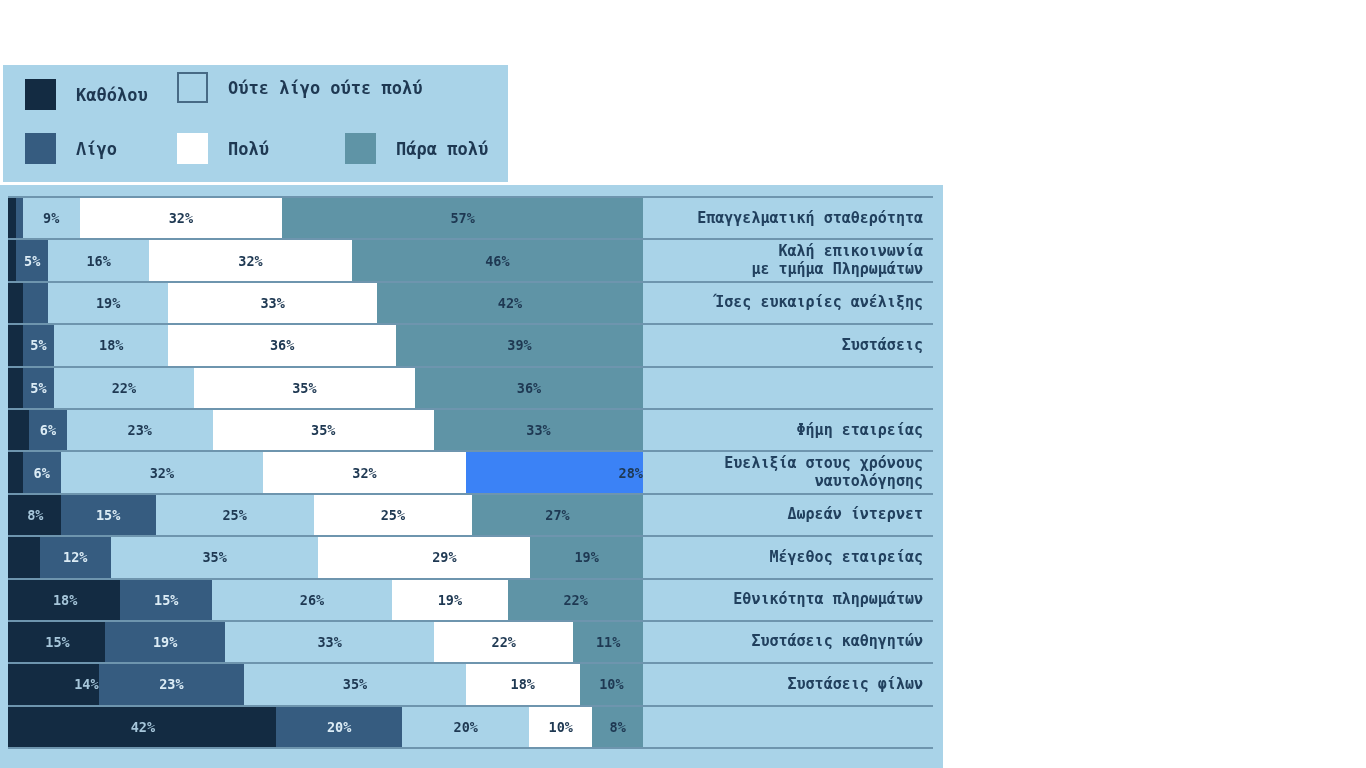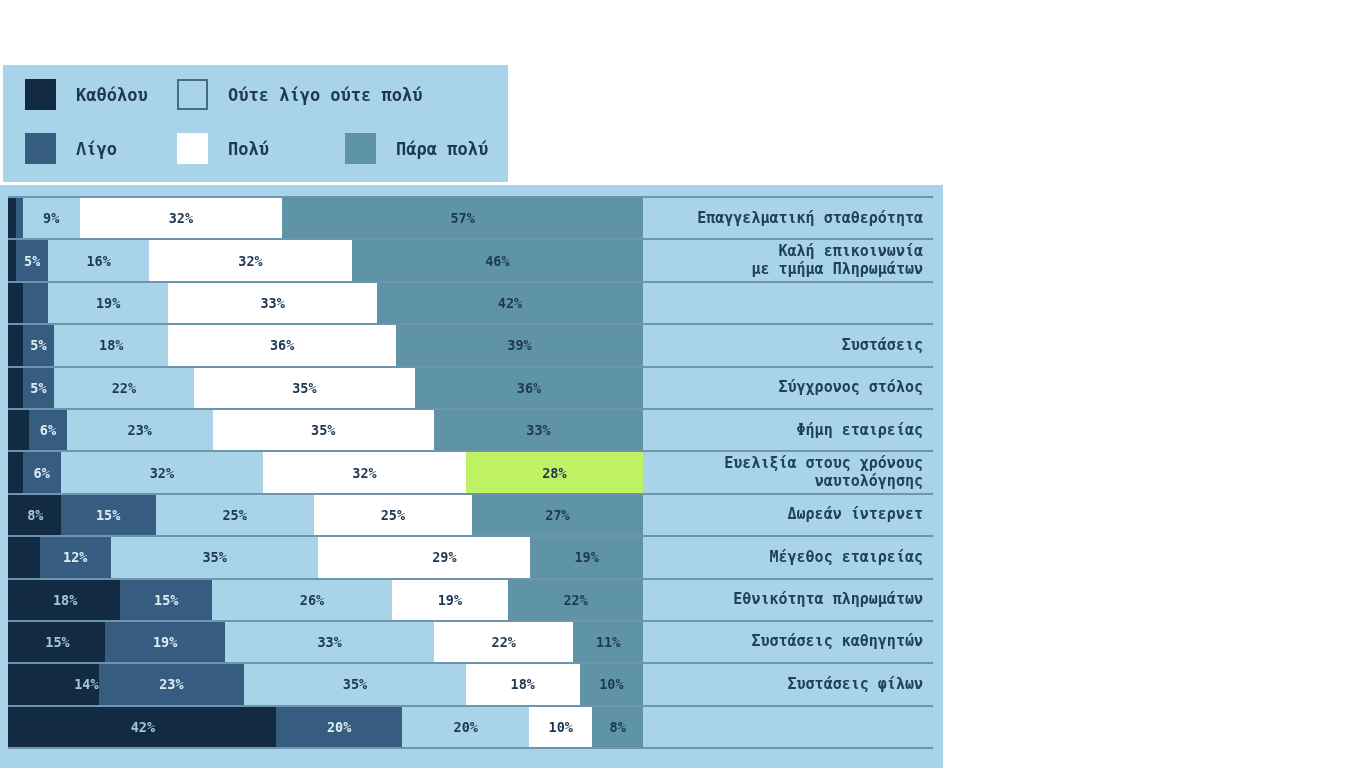--- a/index.html
+++ b/index.html
@@ -13,21 +13,21 @@
     position:absolute; left:3px; top:65px; width:505px; height:117px;
     background:#a9d3e8;
   }
   .legend-item { position:absolute; display:flex; align-items:center; }
   .swatch { width:31px; height:31px; flex:0 0 31px; box-sizing:border-box; }
   .legend-label {
     margin-left:20px; font-size:17px; font-weight:700; color:#1e3852;
     white-space:nowrap;
   }
   .li-0 { left:22px;  top:14px; }
-  .li-1 { left:174px; top:14px; }
+  .li-1 { left:174px; top:7px; }
   .li-2 { left:22px;  top:68px; }
   .li-3 { left:174px; top:68px; }
   .li-4 { left:342px; top:68px; }
 
   
   .chart-panel {
     position:absolute; left:0; top:185px; width:943px; height:583px;
     background:#a9d3e8;
   }
   .chart-rows {
@@ -118,20 +118,21 @@
           <div class="seg" style="width: 19%; background: rgb(169, 211, 232);">
             <span class="pct" style="color: rgb(30, 56, 82);">19%</span>
           </div>
           <div class="seg" style="width: 33%; background: rgb(255, 255, 255);">
             <span class="pct" style="color: rgb(30, 56, 82);">33%</span>
           </div>
           <div class="seg" style="width: 42%; background: rgb(95, 148, 166);">
             <span class="pct" style="color: rgb(30, 56, 82);">42%</span>
           </div>
         </div>
+        <div class="row-label">Ίσες ευκαιρίες ανέλιξης</div>
       </div>
       <div class="row">
         <div class="bars">
           <div class="seg" style="width: 2%; background: rgb(19, 43, 66);"></div>
           <div class="seg" style="width: 5%; background: rgb(54, 92, 128);">
             <span class="pct" style="color: rgb(220, 236, 245);">5%</span>
           </div>
           <div class="seg" style="width: 18%; background: rgb(169, 211, 232);">
             <span class="pct" style="color: rgb(30, 56, 82);">18%</span>
           </div>
@@ -153,21 +154,20 @@
           <div class="seg" style="width: 22%; background: rgb(169, 211, 232);">
             <span class="pct" style="color: rgb(30, 56, 82);">22%</span>
           </div>
           <div class="seg" style="width: 35%; background: rgb(255, 255, 255);">
             <span class="pct" style="color: rgb(30, 56, 82);">35%</span>
           </div>
           <div class="seg" style="width: 36%; background: rgb(95, 148, 166);">
             <span class="pct" style="color: rgb(30, 56, 82);">36%</span>
           </div>
         </div>
-        <div class="row-label">Σύγχρονος στόλος</div>
       </div>
       <div class="row">
         <div class="bars">
           <div class="seg" style="width: 3%; background: rgb(19, 43, 66);"></div>
           <div class="seg" style="width: 6%; background: rgb(54, 92, 128);">
             <span class="pct" style="color: rgb(220, 236, 245);">6%</span>
           </div>
           <div class="seg" style="width: 23%; background: rgb(169, 211, 232);">
             <span class="pct" style="color: rgb(30, 56, 82);">23%</span>
           </div>
@@ -185,21 +185,21 @@
           <div class="seg" style="width: 2%; background: rgb(19, 43, 66);"></div>
           <div class="seg" style="width: 6%; background: rgb(54, 92, 128);">
             <span class="pct" style="color: rgb(220, 236, 245);">6%</span>
           </div>
           <div class="seg" style="width: 32%; background: rgb(169, 211, 232);">
             <span class="pct" style="color: rgb(30, 56, 82);">32%</span>
           </div>
           <div class="seg" style="width: 32%; background: rgb(255, 255, 255);">
             <span class="pct" style="color: rgb(30, 56, 82);">32%</span>
           </div>
-          <div class="seg" style="width: 28%; background: #bef264;">
+          <div class="seg" style="width: 28%; background: #3b82f6; justify-content: flex-end;">
             <span class="pct" style="color: rgb(30, 56, 82);">28%</span>
           </div>
         </div>
         <div class="row-label">Ευελιξία στους χρόνους
 ναυτολόγησης</div>
       </div>
       <div class="row">
         <div class="bars">
           <div class="seg" style="width: 8%; background: rgb(19, 43, 66);">
             <span class="pct" style="color: rgb(166, 198, 218);">8%</span>

